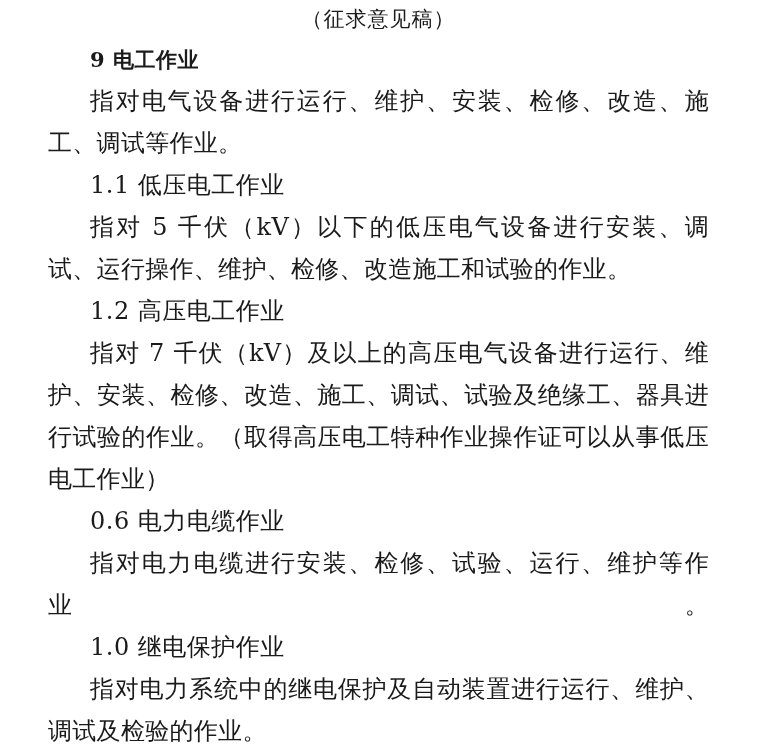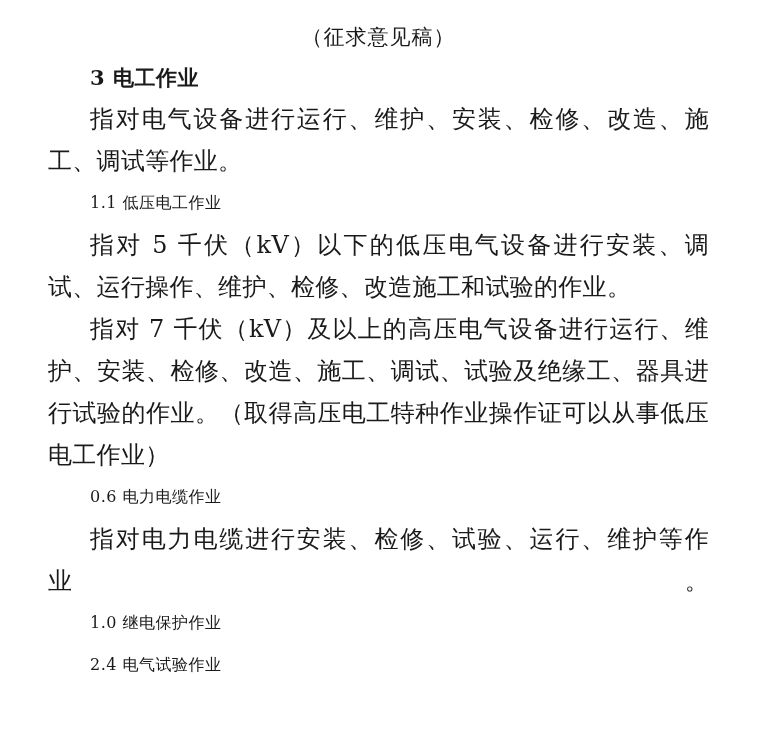--- a/index.html
+++ b/index.html
@@ -18,34 +18,34 @@
     width: 757px;
     height: 756px;
     box-sizing: border-box;
     padding: 0 48px 0 48px;
     position: relative;
   }
   .doc-subtitle {
     text-align: center;
     font-size: 21px;
     line-height: 34px;
-    margin-top: 20px;
+    margin-top: 2px;
     letter-spacing: 1px;
     font-family: "DejaVu Serif", "Liberation Serif", serif;
   }
   .section-heading {
     font-size: 21px;
     line-height: 40px;
     font-weight: bold;
     text-indent: 42px;
     letter-spacing: 0.5px;
     margin-top: 4px;
   }
   .sub-heading {
-    font-size: 16px;
+    font-size: 24px;
     line-height: 42px;
     text-indent: 42px;
     letter-spacing: 0.5px;
   }
   .para {
     font-size: 24px;
     line-height: 42px;
     text-indent: 42px;
     text-align: justify;
     text-justify: inter-ideograph;
@@ -55,34 +55,36 @@
     text-align-last: justify;
   }
 </style>
 </head>
 <body>
 
 <div class="page">
 
   <div class="doc-subtitle">（征求意见稿）</div>
 
-  <div class="section-heading">3 电工作业</div>
+  <div class="section-heading">9 电工作业</div>
 
   <div class="para">指对电气设备进行运行、维护、安装、检修、改造、施工、调试等作业。</div>
 
   <div class="sub-heading">1.1 低压电工作业</div>
 
   <div class="para">指对 5 千伏（kV）以下的低压电气设备进行安装、调试、运行操作、维护、检修、改造施工和试验的作业。</div>
 
+  <div class="sub-heading">1.2 高压电工作业</div>
 
   <div class="para">指对 7 千伏（kV）及以上的高压电气设备进行运行、维护、安装、检修、改造、施工、调试、试验及绝缘工、器具进行试验的作业。（取得高压电工特种作业操作证可以从事低压电工作业）</div>
 
   <div class="sub-heading">0.6 电力电缆作业</div>
 
   <div class="para last-line-spread">指对电力电缆进行安装、检修、试验、运行、维护等作业。</div>
 
   <div class="sub-heading">1.0 继电保护作业</div>
 
+  <div class="para">指对电力系统中的继电保护及自动装置进行运行、维护、调试及检验的作业。</div>
 
   <div class="sub-heading">2.4 电气试验作业</div>
 
 
 </div>
 
 </body></html>

